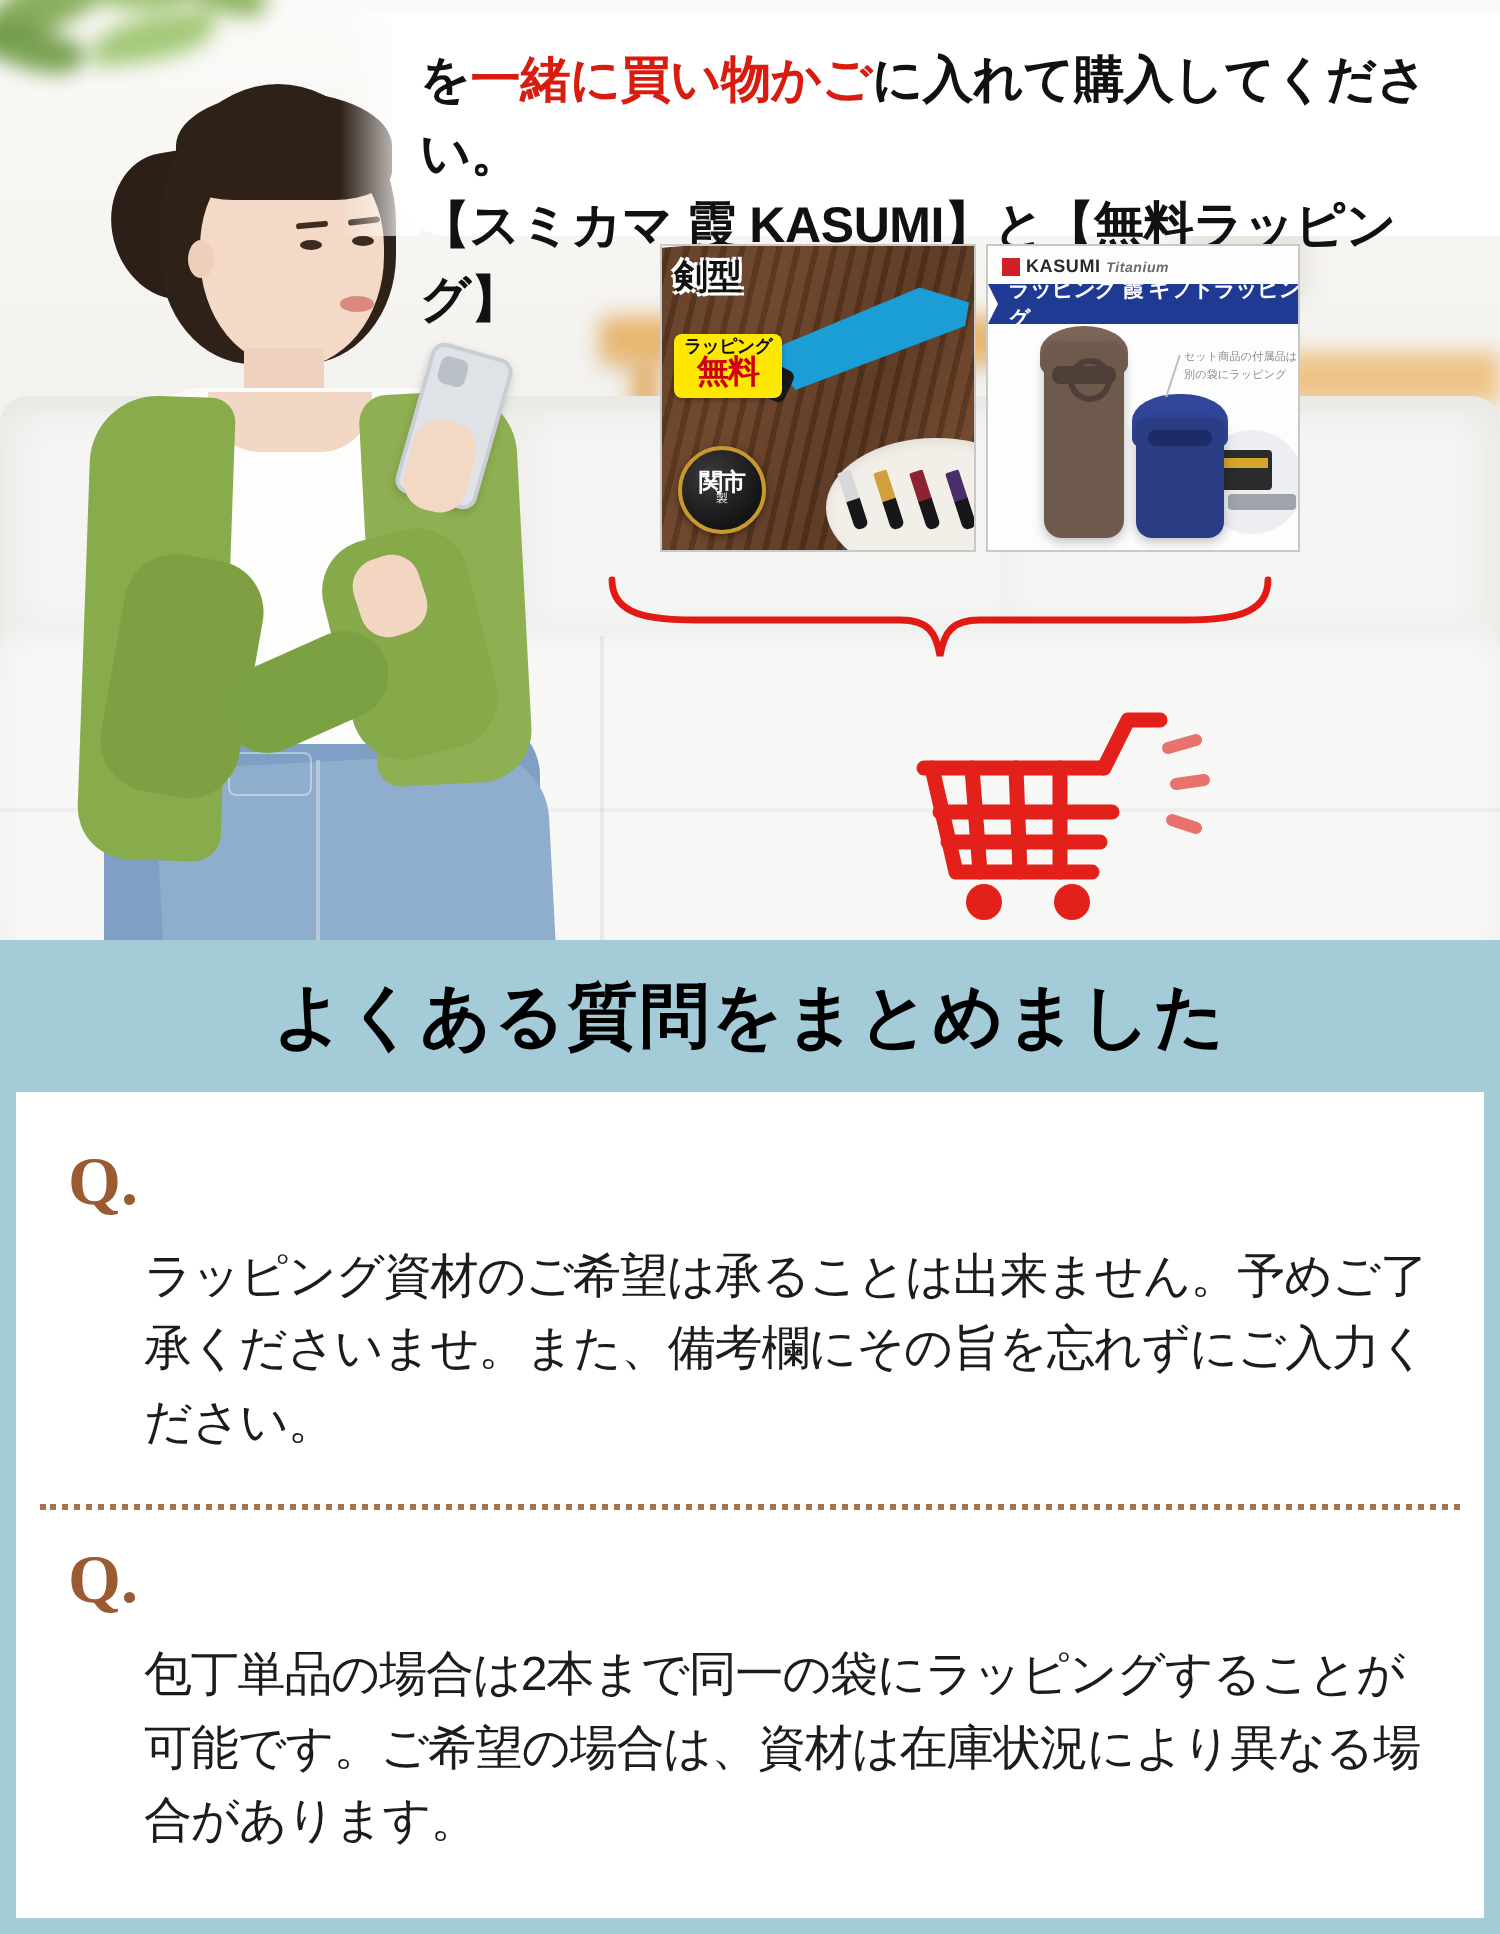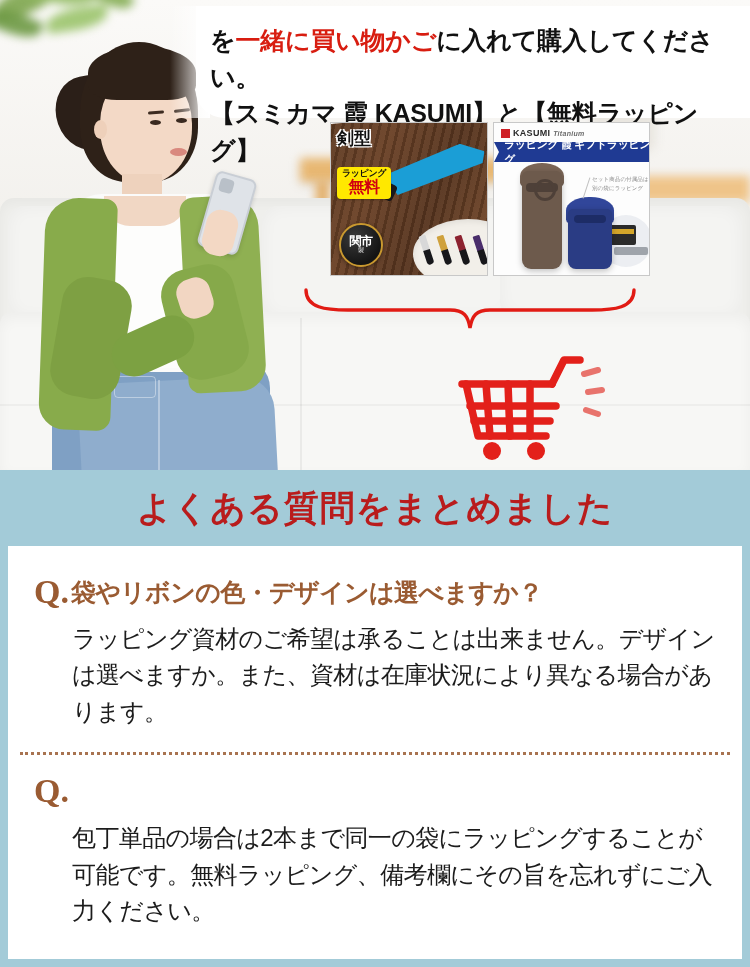--- a/index.html
+++ b/index.html
@@ -154,21 +154,21 @@
   .gw-note{position:absolute;left:98px;top:52px;width:58px;font-size:5.5px;color:#8a8a8a;line-height:1.6;letter-spacing:.1px;}
   .gw-line{position:absolute;left:92px;top:54px;width:1px;height:22px;background:#c0c0c0;transform:rotate(18deg);}
 
   
   .bracketsvg{position:absolute;left:300px;top:282px;width:340px;height:48px;}
   .cartsvg{position:absolute;left:448px;top:348px;width:160px;height:116px;}
 
   
   .faq-banner{position:absolute;left:0;top:470px;width:750px;height:76px;background:#a3cbd8;
     display:flex;align-items:center;justify-content:center;}
-  .faq-banner span{color:#b91c1c;font-size:35px;font-weight:800;letter-spacing:1px;}
+  .faq-banner span{color:#000000;font-size:35px;font-weight:800;letter-spacing:1px;}
   .faq-card{position:absolute;left:0;top:546px;width:750px;height:421px;background:#fff;
     border-left:8px solid #a3cbd8;border-right:8px solid #a3cbd8;border-bottom:8px solid #a3cbd8;
     box-sizing:border-box;}
   .qa{padding:0 26px;}
   .qa1{padding-top:32px;}
   .qa2{padding-top:22px;}
   .qline{display:flex;align-items:flex-start;}
   .qmark{font-family:"Liberation Serif","DejaVu Serif",serif;font-size:34px;font-weight:700;color:#9a5b32;
     line-height:1;margin-right:2px;margin-top:-3px;}
   .qtext{font-size:25px;font-weight:700;color:#9a5b32;line-height:1.18;letter-spacing:-.6px;}
@@ -330,28 +330,27 @@
 
   <div class="faq-banner">
     <span>よくある質問をまとめました</span>
   </div>
 
   <div class="faq-card">
 
     <div class="qa qa1">
       <div class="qline">
         <span class="qmark">Q.</span>
-        <span class="qtext">袋やリボンの色・デザインは選べますか？</span>
-      </div>
-      <div class="atext">ラッピング資材のご希望は承ることは出来ません。デザインは選べますか。また、資材は在庫状況により異なる場合があります。</div>
+      </div>
+      <div class="atext">ラッピング資材のご希望は承ることは出来ません。予めご了承くださいませ。また、備考欄にその旨を忘れずにご入力ください。</div>
     </div>
 
     <div class="divider"></div>
 
     <div class="qa qa2">
       <div class="qline">
         <span class="qmark">Q.</span>
       </div>
-      <div class="atext">包丁単品の場合は2本まで同一の袋にラッピングすることが可能です。無料ラッピング、備考欄にその旨を忘れずにご入力ください。</div>
+      <div class="atext">包丁単品の場合は2本まで同一の袋にラッピングすることが可能です。ご希望の場合は、資材は在庫状況により異なる場合があります。</div>
     </div>
 
   </div>
 </div>
 
 </body></html>

